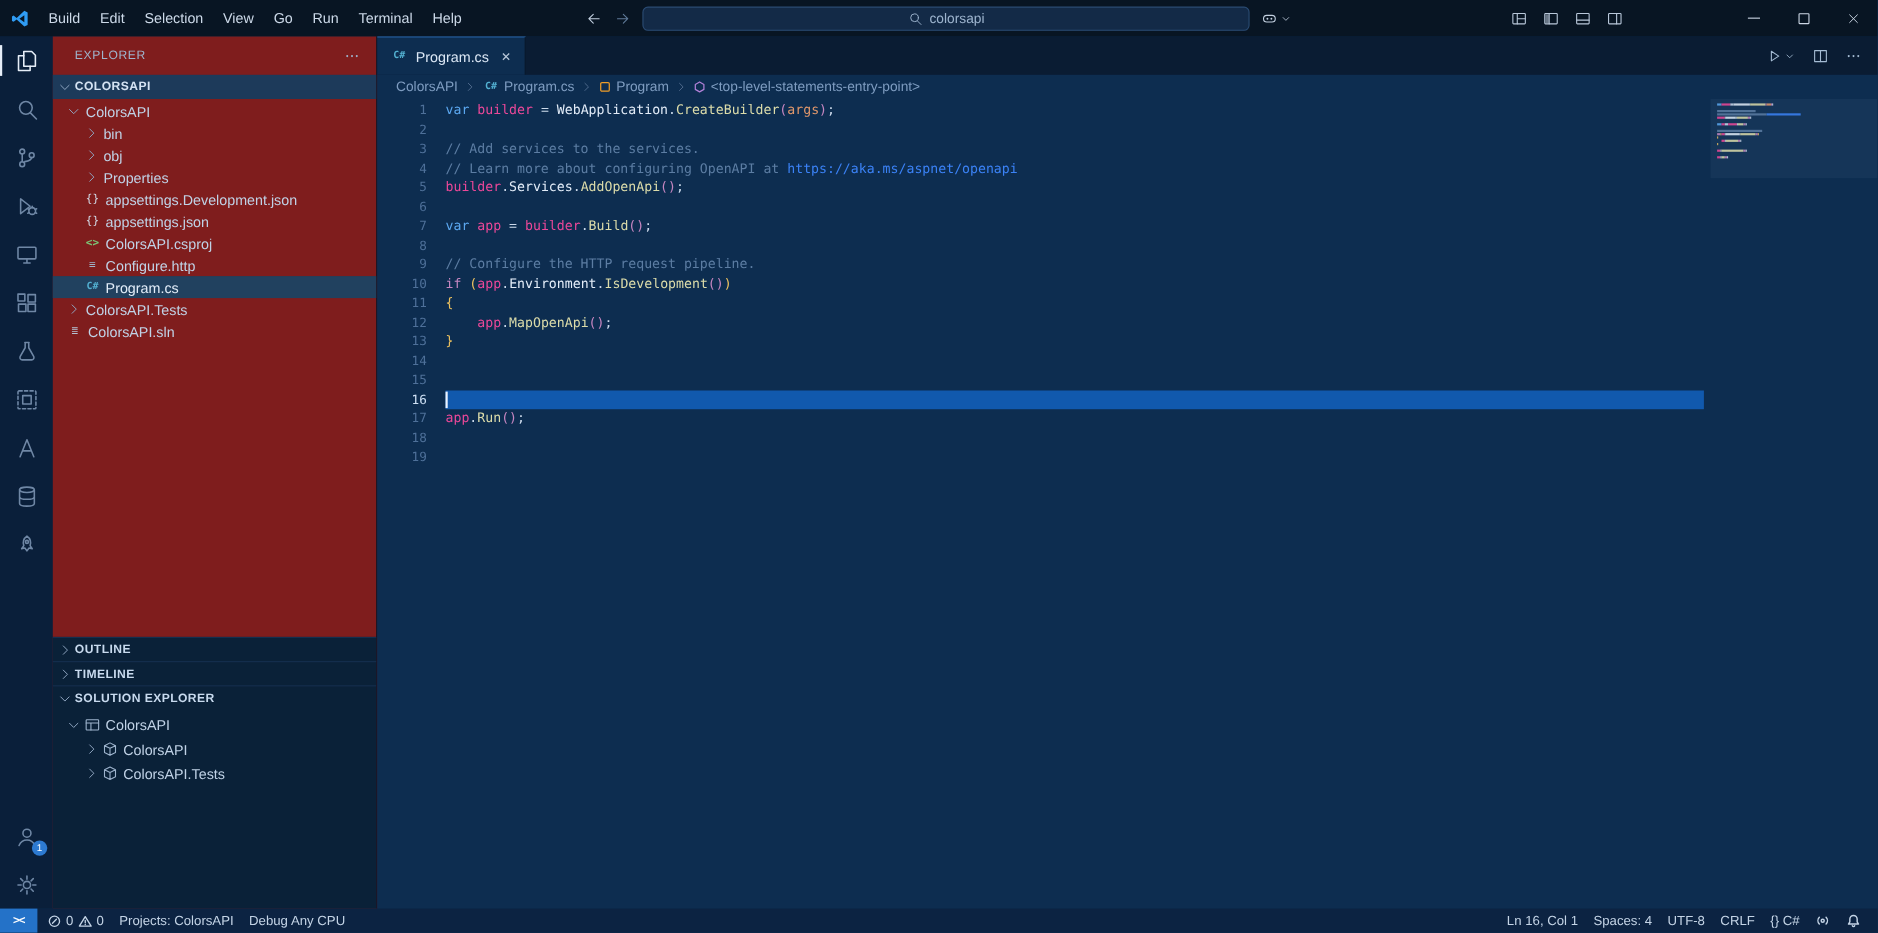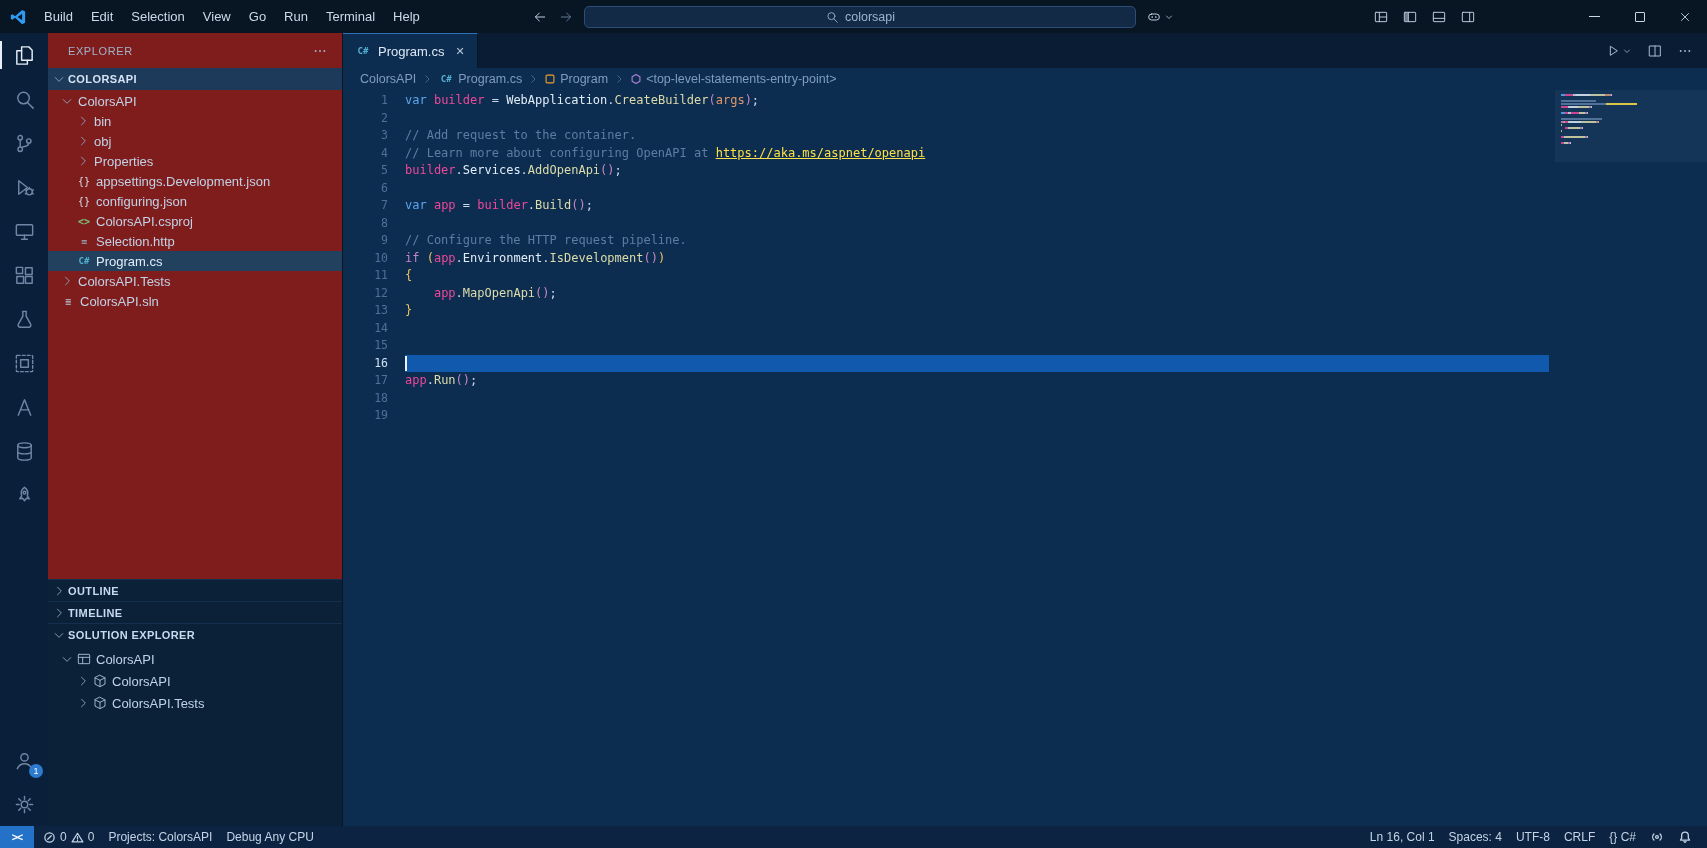--- a/index.html
+++ b/index.html
@@ -86,21 +86,21 @@
 .code-line.current .lt{background:#1159ad}
 .code-line.current .ln{color:#cfe1f5}
 .cursor{position:absolute;left:0;top:1.5px;width:1.5px;height:14.5px;background:#eaf3ff}
 .tok-kw{color:#5ba7ef}
 .tok-ctrl{color:#c586c0}
 .tok-var{color:#ec4899}
 .tok-fn{color:#dcdcaa}
 .tok-cls{color:#e2ecf8}
 .tok-fg{color:#ccdaeb}
 .tok-cmt{color:#5c7da3}
-.tok-lnk{color:#fde047;text-decoration:underline}
+.tok-lnk{color:#3b82f6;}
 .tok-param{color:#e1976b}
 .tok-pb{color:#ecc15f}
 .tok-pp{color:#c586c0}
 
 .minimap{position:absolute;top:3px;right:14px;width:132px;bottom:0;cursor:pointer}
 .mm-slider{position:absolute;left:-6px;right:-14px;top:-3px;height:72px;background:rgba(150,180,220,.06)}
 .mm-line{height:3px;display:flex;align-items:center}
 .mm-seg{height:2px;background:currentColor;opacity:.85;flex:none}
 .mm-seg.ws{opacity:0}
 
@@ -395,29 +395,29 @@
               </svg>
             </span>
             <span class="tree-label">Properties</span>
           </div>
           <div class="tree-row" style="padding-left: 28px;">
             <span class="fi fi-json">{}</span>
             <span class="tree-label">appsettings.Development.json</span>
           </div>
           <div class="tree-row" style="padding-left: 28px;">
             <span class="fi fi-json">{}</span>
-            <span class="tree-label">configuring.json</span>
+            <span class="tree-label">appsettings.json</span>
           </div>
           <div class="tree-row" style="padding-left: 28px;">
             <span class="fi fi-csproj">&lt;&gt;</span>
             <span class="tree-label">ColorsAPI.csproj</span>
           </div>
           <div class="tree-row" style="padding-left: 28px;">
             <span class="fi fi-http">≡</span>
-            <span class="tree-label">Selection.http</span>
+            <span class="tree-label">Configure.http</span>
           </div>
           <div class="tree-row selected" style="padding-left: 28px;">
             <span class="fi fi-cs">C#</span>
             <span class="tree-label">Program.cs</span>
           </div>
           <div class="tree-row" style="padding-left: 12px;">
             <span class="icon s14 twistie">
               <svg viewBox="0 0 24 24">
                 <path d="M9.5 5.5l6.5 6.5-6.5 6.5"></path>
               </svg>
@@ -578,21 +578,21 @@
                 <path d="M8 2l5.2 3v6L8 14l-5.2-3V5z"></path>
               </svg>
             </span>
             <span class="bc-label">&lt;top-level-statements-entry-point&gt;</span>
           </span>
         </div>
       <div class="code-area">
         <div class="code-lines">
             <div class="code-line"><span class="ln">1</span><span class="lt"><span class="tok-kw">var </span><span class="tok-var">builder</span><span class="tok-fg"> = </span><span class="tok-cls">WebApplication</span><span class="tok-fg">.</span><span class="tok-fn">CreateBuilder</span><span class="tok-pp">(</span><span class="tok-param">args</span><span class="tok-pp">)</span><span class="tok-fg">;</span></span></div>
             <div class="code-line"><span class="ln">2</span><span class="lt"></span></div>
-            <div class="code-line"><span class="ln">3</span><span class="lt"><span class="tok-cmt">// Add request to the container.</span></span></div>
+            <div class="code-line"><span class="ln">3</span><span class="lt"><span class="tok-cmt">// Add services to the services.</span></span></div>
             <div class="code-line"><span class="ln">4</span><span class="lt"><span class="tok-cmt">// Learn more about configuring OpenAPI at </span><span class="tok-lnk">https://aka.ms/aspnet/openapi</span></span></div>
             <div class="code-line"><span class="ln">5</span><span class="lt"><span class="tok-var">builder</span><span class="tok-fg">.</span><span class="tok-cls">Services</span><span class="tok-fg">.</span><span class="tok-fn">AddOpenApi</span><span class="tok-pp">()</span><span class="tok-fg">;</span></span></div>
             <div class="code-line"><span class="ln">6</span><span class="lt"></span></div>
             <div class="code-line"><span class="ln">7</span><span class="lt"><span class="tok-kw">var </span><span class="tok-var">app</span><span class="tok-fg"> = </span><span class="tok-var">builder</span><span class="tok-fg">.</span><span class="tok-fn">Build</span><span class="tok-pp">()</span><span class="tok-fg">;</span></span></div>
             <div class="code-line"><span class="ln">8</span><span class="lt"></span></div>
             <div class="code-line"><span class="ln">9</span><span class="lt"><span class="tok-cmt">// Configure the HTTP request pipeline.</span></span></div>
             <div class="code-line"><span class="ln">10</span><span class="lt"><span class="tok-ctrl">if </span><span class="tok-pb">(</span><span class="tok-var">app</span><span class="tok-fg">.</span><span class="tok-cls">Environment</span><span class="tok-fg">.</span><span class="tok-fn">IsDevelopment</span><span class="tok-pp">()</span><span class="tok-pb">)</span></span></div>
             <div class="code-line"><span class="ln">11</span><span class="lt"><span class="tok-pb">{</span></span></div>
             <div class="code-line"><span class="ln">12</span><span class="lt"><span class="tok-fg">    </span><span class="tok-var">app</span><span class="tok-fg">.</span><span class="tok-fn">MapOpenApi</span><span class="tok-pp">()</span><span class="tok-fg">;</span></span></div>
             <div class="code-line"><span class="ln">13</span><span class="lt"><span class="tok-pb">}</span></span></div>

